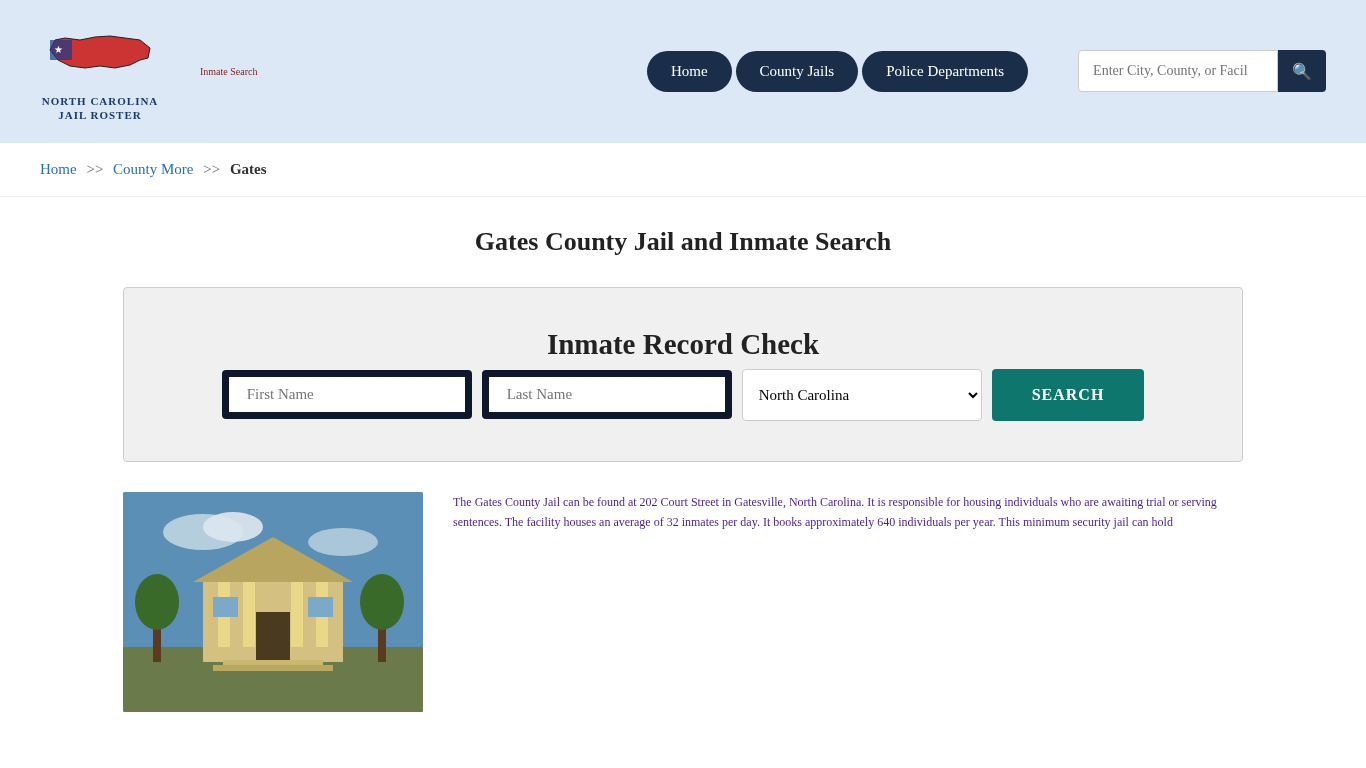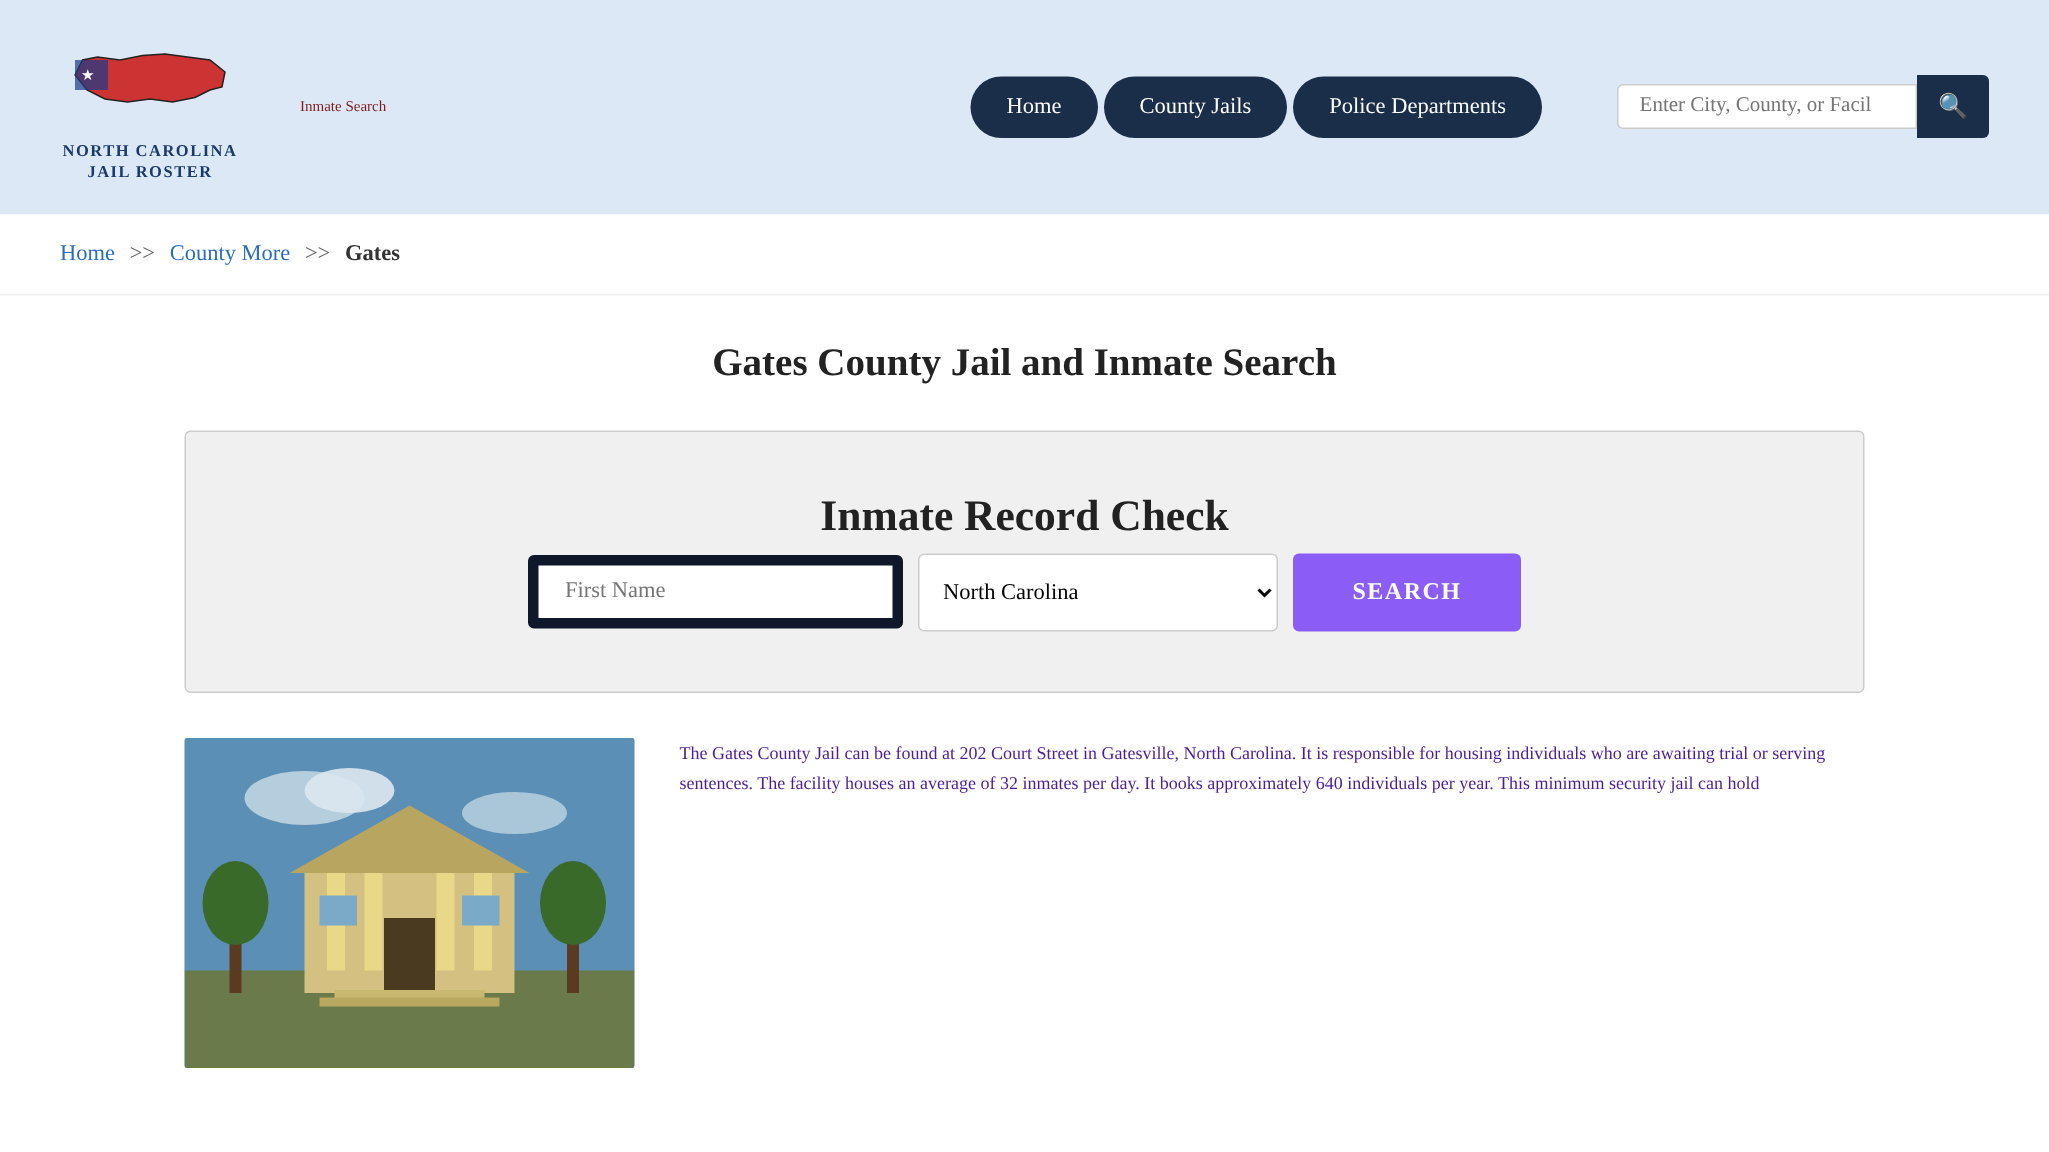--- a/index.html
+++ b/index.html
@@ -63,21 +63,21 @@
       align-items: center;
       margin-left: 20px;
     }
     .header-search-input {
       border: 1px solid #ccc;
       border-radius: 4px 0 0 4px;
       padding: 10px 14px;
       font-size: 14px;
       width: 200px;
       outline: none;
-      height: 30px;
+      height: 42px;
       font-family: Georgia, serif;
     }
     .header-search-btn {
       background: #1a2e4a;
       border: none;
       padding: 0 14px;
       height: 42px;
       border-radius: 0 4px 4px 0;
       cursor: pointer;
       color: #fff;
@@ -164,21 +164,21 @@
       height: 52px;
       border: 1px solid #ccc;
       border-radius: 4px;
       padding: 0 12px;
       font-size: 15px;
       font-family: Georgia, serif;
       background: #fff;
       appearance: auto;
     }
     .search-submit-btn {
-      background: #8b5cf6;
+      background: #0f766e;
       color: #fff;
       border: none;
       border-radius: 4px;
       padding: 0 40px;
       height: 52px;
       font-size: 16px;
       font-weight: bold;
       letter-spacing: 1px;
       cursor: pointer;
       font-family: Georgia, serif;
@@ -262,20 +262,21 @@
 
 <div class="main-content">
 
   <h1 class="page-title">Gates County Jail and Inmate Search</h1>
 
   <div class="record-check-box">
     <h2 class="record-check-title">Inmate Record Check</h2>
 
     <div class="search-form">
       <input class="form-input first-name-input" type="text" placeholder="First Name" style="">
+      <input class="form-input last-name-input" type="text" placeholder="Last Name" style="">
       <select class="state-select" id="state-select"><option value="Alabama">Alabama</option><option value="Alaska">Alaska</option><option value="Arizona">Arizona</option><option value="Arkansas">Arkansas</option><option value="California">California</option><option value="Colorado">Colorado</option><option value="Connecticut">Connecticut</option><option value="Delaware">Delaware</option><option value="Florida">Florida</option><option value="Georgia">Georgia</option><option value="Hawaii">Hawaii</option><option value="Idaho">Idaho</option><option value="Illinois">Illinois</option><option value="Indiana">Indiana</option><option value="Iowa">Iowa</option><option value="Kansas">Kansas</option><option value="Kentucky">Kentucky</option><option value="Louisiana">Louisiana</option><option value="Maine">Maine</option><option value="Maryland">Maryland</option><option value="Massachusetts">Massachusetts</option><option value="Michigan">Michigan</option><option value="Minnesota">Minnesota</option><option value="Mississippi">Mississippi</option><option value="Missouri">Missouri</option><option value="Montana">Montana</option><option value="Nebraska">Nebraska</option><option value="Nevada">Nevada</option><option value="New Hampshire">New Hampshire</option><option value="New Jersey">New Jersey</option><option value="New Mexico">New Mexico</option><option value="New York">New York</option><option value="North Carolina" selected="">North Carolina</option><option value="North Dakota">North Dakota</option><option value="Ohio">Ohio</option><option value="Oklahoma">Oklahoma</option><option value="Oregon">Oregon</option><option value="Pennsylvania">Pennsylvania</option><option value="Rhode Island">Rhode Island</option><option value="South Carolina">South Carolina</option><option value="South Dakota">South Dakota</option><option value="Tennessee">Tennessee</option><option value="Texas">Texas</option><option value="Utah">Utah</option><option value="Vermont">Vermont</option><option value="Virginia">Virginia</option><option value="Washington">Washington</option><option value="West Virginia">West Virginia</option><option value="Wisconsin">Wisconsin</option><option value="Wyoming">Wyoming</option></select>
       <button class="search-submit-btn">SEARCH</button>
     </div>
 
   </div>
 
   <div class="bottom-section">
     <div class="jail-image">
       
       <svg width="300" height="220" viewBox="0 0 300 220">

